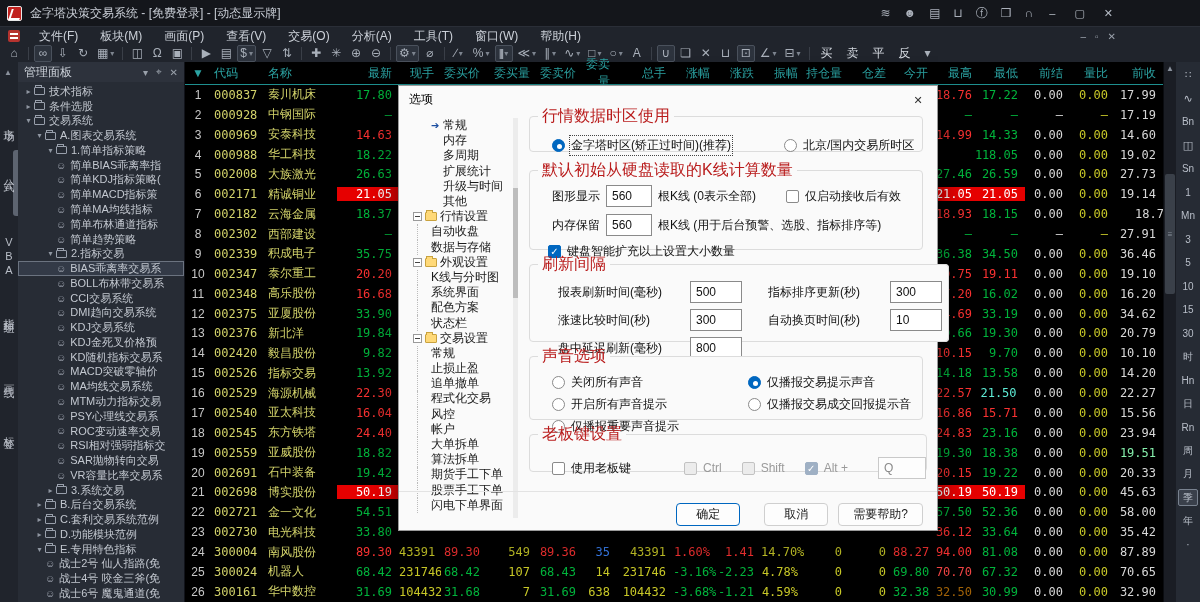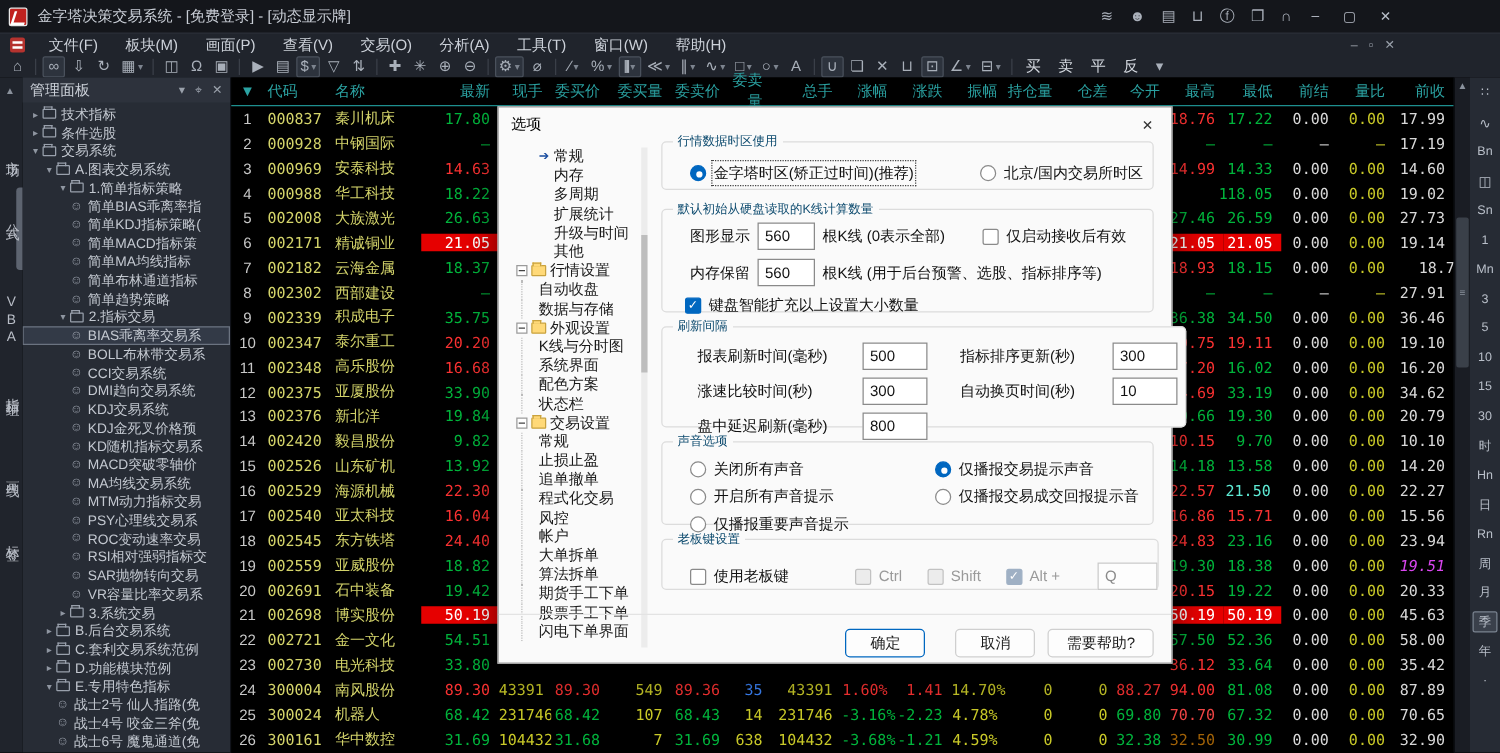--- a/index.html
+++ b/index.html
@@ -96,21 +96,21 @@
   .yfold{width:12px;height:9px;background:#ffd978;border:1px solid #c9a23e;border-radius:1px;
     position:relative;margin-right:3px;flex:none}
   .yfold::before{content:"";position:absolute;top:-3px;left:0;width:5px;height:2px;background:#ffd978;
     border:1px solid #c9a23e;border-bottom:none}
   .dtrow .guide{width:14px;flex:none;border-left:1px dotted #bbb;height:100%;margin-left:8px}
   .dtrow .cur{color:#1b4ea0;font-size:10px;width:12px;flex:none}
   .dscroll{position:absolute;left:114px;top:32px;width:5px;bottom:12px;background:#ececec}
   .dscroll .dthumb{position:absolute;top:70px;left:0;width:5px;height:110px;background:#bdbdbd}
   .grp{position:absolute;left:130px;right:14px;border:1px solid #dcdcdc;border-radius:4px;
     background:#fafafa}
-  .grp legend{padding:0 4px;margin-left:8px;font-size:10px;color:#0c4a6e}
+  .grp legend{padding:0 4px;margin-left:8px;font-size:16px;color:#b91c1c}
   .g1{top:20px;height:46px}.g2{top:74px;height:90px}.g3{top:168px;height:88px}
   .g4{top:260px;height:74px}.g5{top:338px;height:48px}
   .radio{width:13px;height:13px;border:1px solid #8a8a8a;border-radius:50%;background:#fff;
     display:inline-block;flex:none;position:relative}
   .radio.on{border-color:#0067c0;background:#0067c0}
   .radio.on::after{content:"";position:absolute;left:4px;top:4px;width:5px;height:5px;background:#fff;
     border-radius:50%}
   .cb{width:13px;height:13px;border:1px solid #8a8a8a;border-radius:2px;background:#fff;
     display:inline-block;flex:none;position:relative;font-size:10px;line-height:11px;text-align:center;color:#fff}
   .cb.on{background:#0067c0;border-color:#0067c0}
@@ -839,21 +839,21 @@
           <div class="c"></div>
           <div class="c" style="color: rgb(250, 50, 50);">10.15</div>
           <div class="c" style="color: rgb(0, 180, 60);">9.70</div>
           <div class="c" style="color: rgb(216, 216, 216);">0.00</div>
           <div class="c" style="color: rgb(200, 200, 40);">0.00</div>
           <div class="c" style="color: rgb(216, 216, 216);">10.10</div>
         </div>
         <div class="grid trowq">
           <div class="cc rownum">15</div>
           <div class="cl code">002526</div>
-          <div class="cl name">山东矿机</div>
+          <div class="cl name">指标交易</div>
           <div class="c" style="color: rgb(0, 180, 60);">13.92</div>
           <div class="c"></div>
           <div class="c"></div>
           <div class="c"></div>
           <div class="c"></div>
           <div class="c"></div>
           <div class="c"></div>
           <div class="c"></div>
           <div class="c"></div>
           <div class="c"></div>
@@ -949,21 +949,21 @@
           <div class="c"></div>
           <div class="c"></div>
           <div class="c"></div>
           <div class="c"></div>
           <div class="c"></div>
           <div class="c"></div>
           <div class="c" style="color: rgb(0, 180, 60);">19.30</div>
           <div class="c" style="color: rgb(0, 180, 60);">18.38</div>
           <div class="c" style="color: rgb(216, 216, 216);">0.00</div>
           <div class="c" style="color: rgb(200, 200, 40);">0.00</div>
-          <div class="c" style="color: #d946ef; font-style: italic;">19.51</div>
+          <div class="c" style="color: #86efac;">19.51</div>
         </div>
         <div class="grid trowq">
           <div class="cc rownum">20</div>
           <div class="cl code">002691</div>
           <div class="cl name">石中装备</div>
           <div class="c" style="color: rgb(0, 180, 60);">19.42</div>
           <div class="c"></div>
           <div class="c"></div>
           <div class="c"></div>
           <div class="c"></div>

